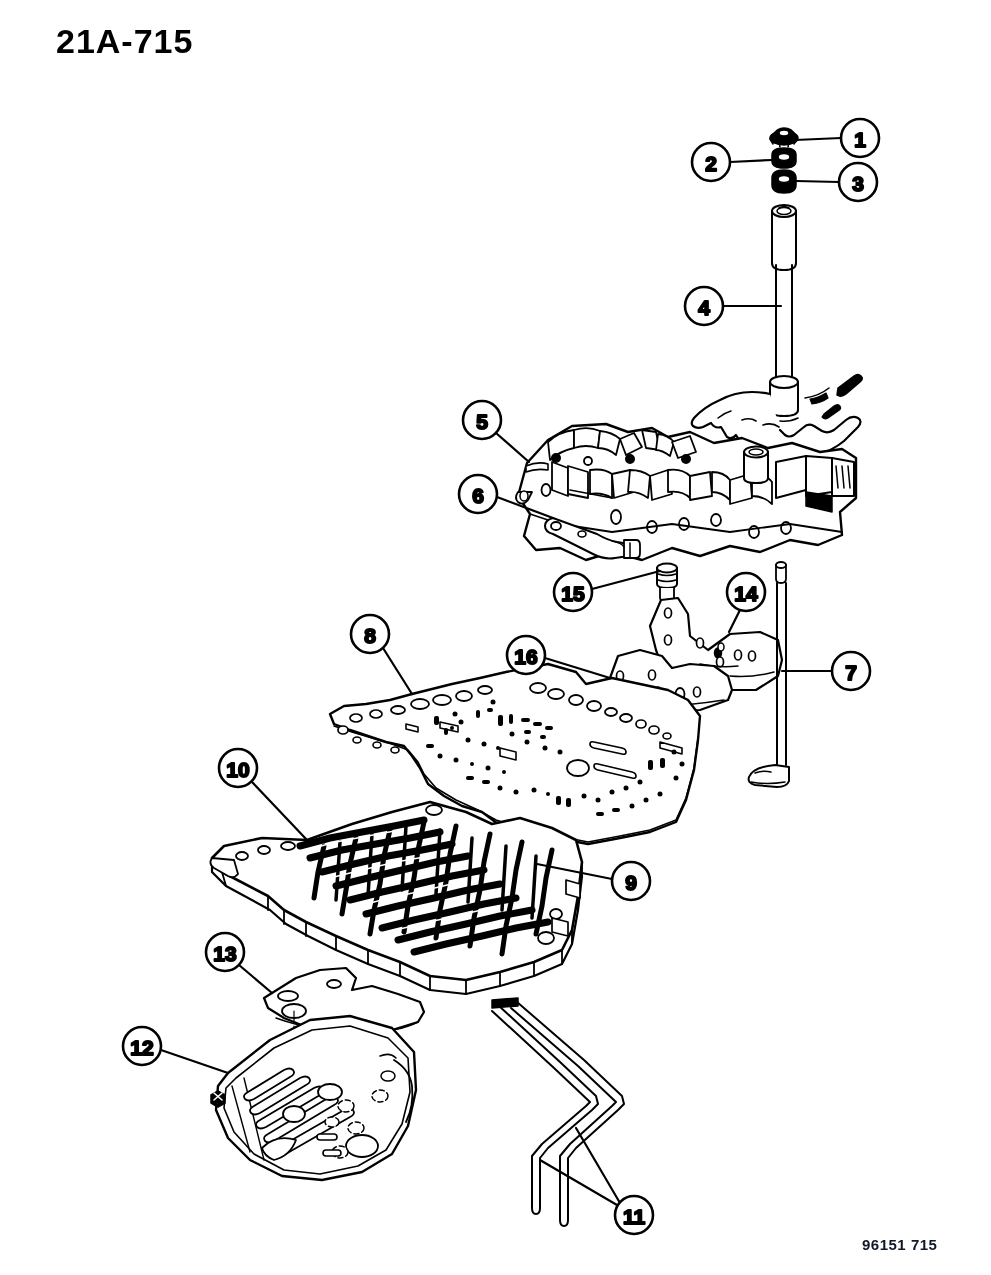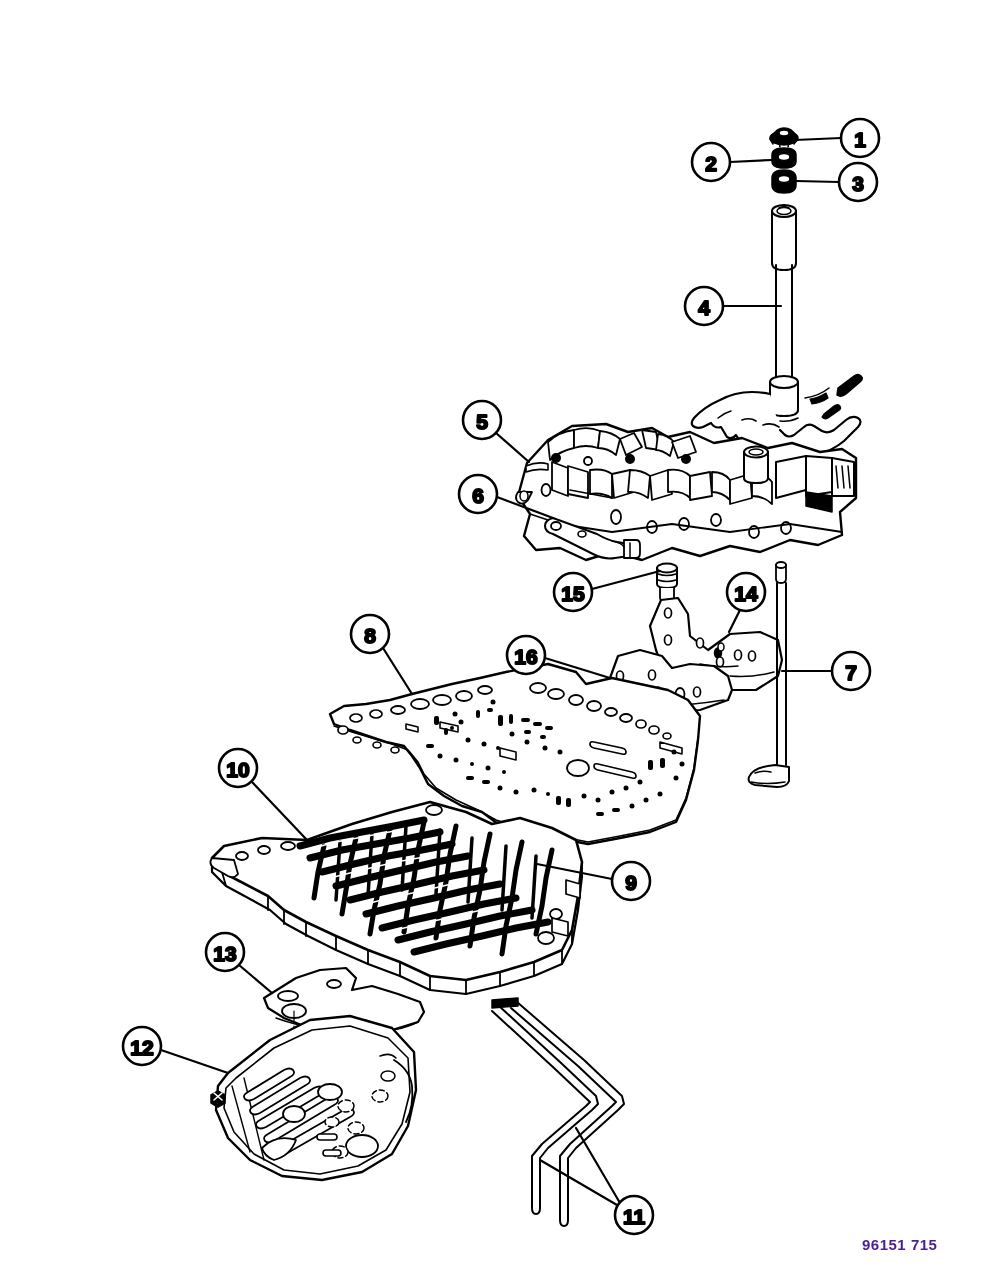--- a/index.html
+++ b/index.html
@@ -29,21 +29,21 @@
     font-family: "Liberation Sans", sans-serif;
     white-space: nowrap;
   }
   #footer-code {
     position: absolute;
     left: 862px;
     top: 1236px;
     font-size: 15px;
     font-weight: bold;
     letter-spacing: 0.5px;
-    color: #4c1d95;
+    color: #0f172a;
     white-space: nowrap;
   }
   #art {
     position: absolute;
     left: 0;
     top: 0;
     width: 991px;
     height: 1275px;
   }
   .callout-text {
@@ -53,20 +53,21 @@
     fill: #000000;
     text-anchor: middle;
     dominant-baseline: central;
   }
 </style>
 </head>
 <body>
 
 <div id="page">
 
+  <div id="page-title">21A-715</div>
 
   <svg id="art" viewBox="0 0 991 1275" width="991" height="1275" xmlns="http://www.w3.org/2000/svg">
 
     <defs>
       <g id="ln"></g>
     </defs>
 
     <g fill="none" stroke="#000" stroke-width="2" stroke-linejoin="round" stroke-linecap="round">
 
       <g>

